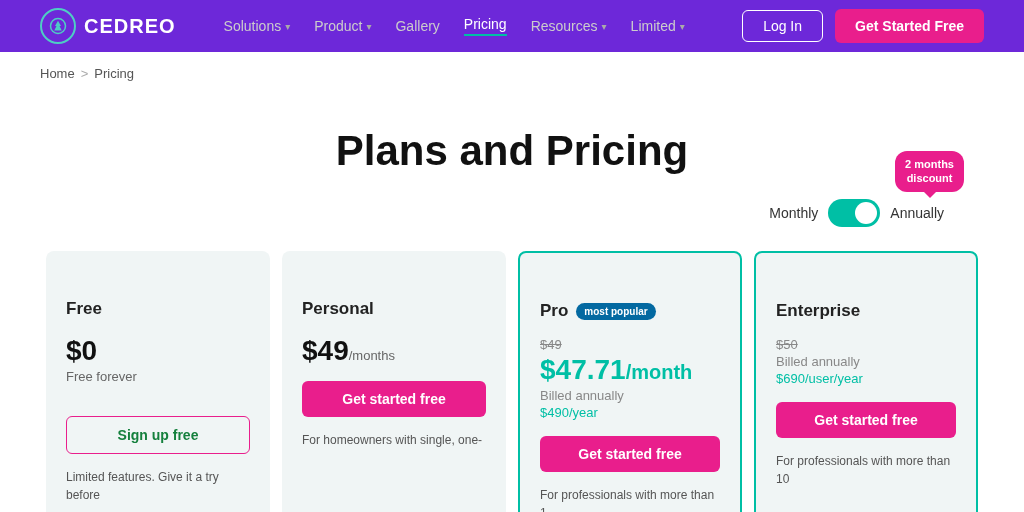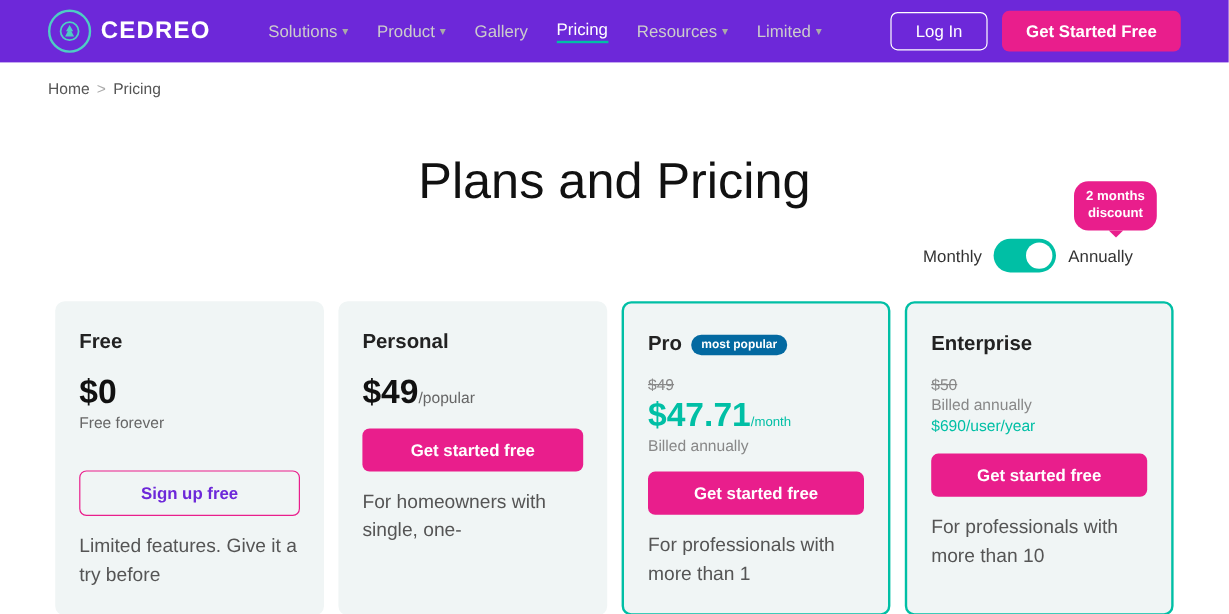--- a/index.html
+++ b/index.html
@@ -98,21 +98,21 @@
     .breadcrumb-sep { color: #aaa; }
     .breadcrumb-current { color: #555; }
 
     
     .page-title-area {
       text-align: center;
       padding: 32px 20px 24px;
     }
     .page-title {
       font-size: 42px;
-      font-weight: 400;
+      font-weight: 700;
       color: #111;
     }
 
     
     .toggle-area {
       display: flex;
       justify-content: flex-end;
       align-items: center;
       padding: 0 80px 24px;
       position: relative;
@@ -194,20 +194,21 @@
       border: 2px solid #00bfa5;
     }
     .card-tier {
       font-size: 17px;
       font-weight: 700;
       color: #222;
       margin-bottom: 16px;
       display: flex;
       align-items: center;
       gap: 8px;
+      margin-top: 24px;
     }
     .most-popular-badge {
       background: #0369a1;
       color: #fff;
       font-size: 10px;
       font-weight: 600;
       padding: 3px 8px;
       border-radius: 10px;
     }
     .price-original {
@@ -249,38 +250,38 @@
       padding: 10px;
       border-radius: 6px;
       font-size: 14px;
       font-weight: 600;
       cursor: pointer;
       margin-bottom: 14px;
     }
     .cta-outline {
       background: transparent;
       border: 1.5px solid #e91e8c;
-      color: #6d28d9;
+      color: #15803d;
     }
     .cta-filled {
       background: #e91e8c;
       border: none;
       color: #fff;
     }
     .card-desc {
-      font-size: 16px;
+      font-size: 12px;
       color: #555;
       line-height: 1.5;
     }
     .price-block {
       margin-bottom: 14px;
     }
     .price-unit {
-      font-size: 11px;
-      font-weight: 400;
+      font-size: 20px;
+      font-weight: 700;
     }
   </style>
 </head>
 <body>
 
 <nav class="navbar">
   <div class="logo-area">
     <div class="logo-icon">
       <svg width="18" height="18" viewBox="0 0 24 24" fill="none">
         <circle cx="12" cy="12" r="10" stroke="#4ecdc4" stroke-width="2"></circle>
@@ -356,38 +357,41 @@
     <button class="card-cta cta-outline">Sign up free</button>
     <div class="card-desc">Limited features. Give it a try before</div>
   </div>
 
   <div class="pricing-card">
     <div class="card-tier">
       <span>Personal</span>
     </div>
     <div class="price-block">
       <div class="price-main">
-        <span>$49</span><span class="price-per-project">/popular</span>
+        <span>$49</span><span class="price-per-project">/months</span>
       </div>
     </div>
     <button class="card-cta cta-filled">Get started free</button>
     <div class="card-desc">For homeowners with single, one-</div>
   </div>
 
   <div class="pricing-card pro-card">
     <div class="card-tier">
       <span>Pro</span>
       <span class="most-popular-badge">most popular</span>
     </div>
     <div class="price-block">
       <div class="price-original">$49</div>
       <div class="price-main teal">
         <span>$47.71</span><span class="price-unit">/month</span>
       </div>
       <div class="price-sub">Billed annually</div>
+      <div class="price-year">
+        <span>$490</span><span>/year</span>
+      </div>
     </div>
     <button class="card-cta cta-filled">Get started free</button>
     <div class="card-desc">For professionals with more than 1</div>
   </div>
 
   <div class="pricing-card enterprise-card">
     <div class="card-tier">
       <span>Enterprise</span>
     </div>
     <div class="price-block">

